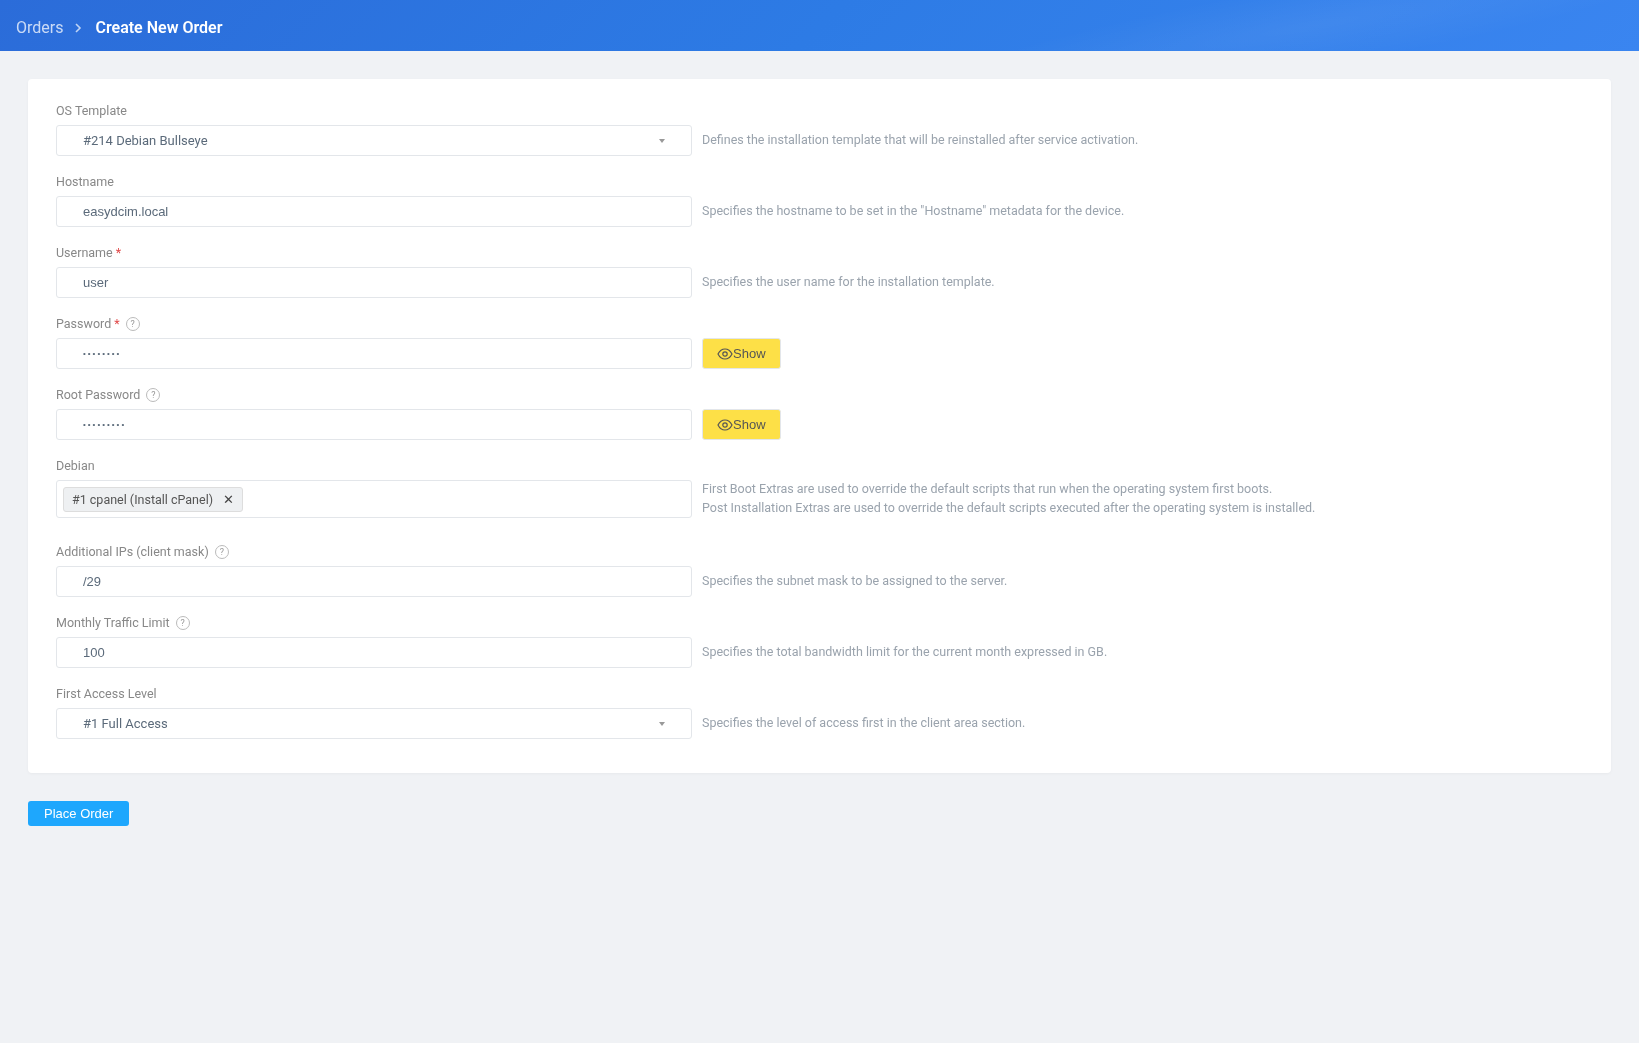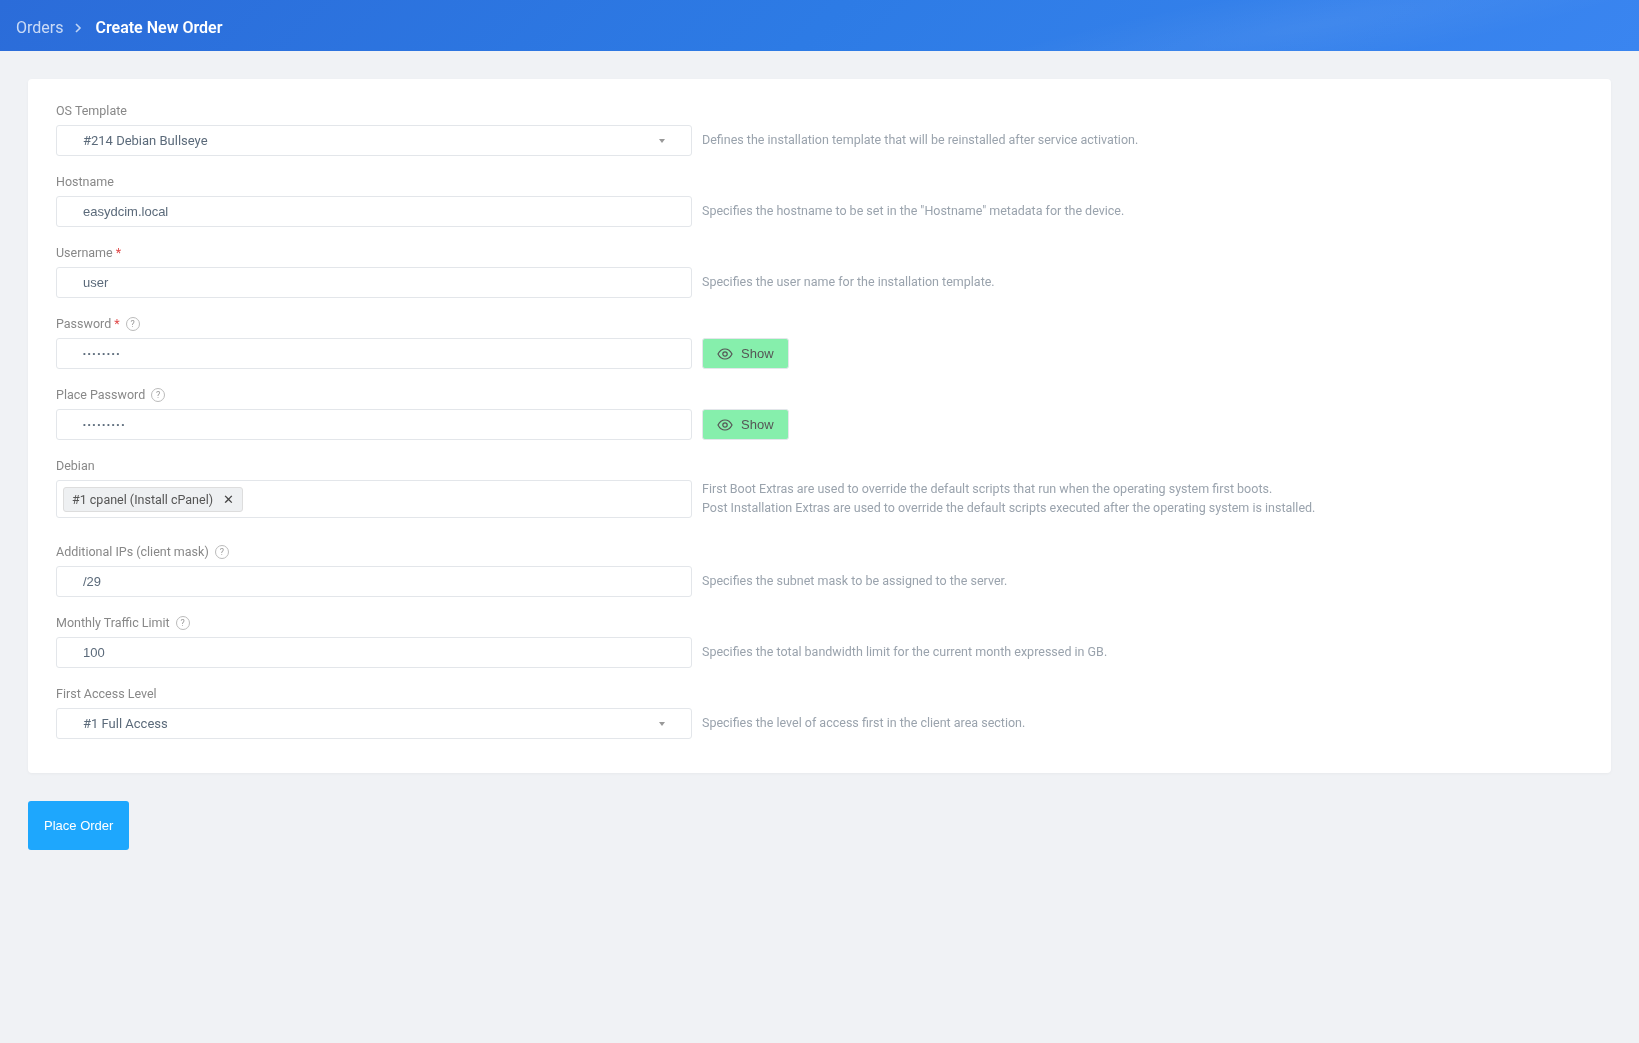--- a/index.html
+++ b/index.html
@@ -133,26 +133,26 @@
     border-top: 4px solid #999;
   }
   .desc {
     font-size: 12.5px;
     color: #9aa3ad;
     line-height: 1.5;
   }
   .show-btn {
     height: 31px;
     border: 1px solid #e3e6ea;
-    background: #86efac;
+    background: #fde047;
     border-radius: 3px;
     padding: 4px 14px;
     display: flex;
     align-items: center;
-    gap: 8px;
+    gap: 0;
     font-size: 13px;
     color: #555;
     cursor: pointer;
   }
   .eye-icon {
     width: 16px; height: 16px;
     display: inline-flex;
     align-items: center;
     justify-content: center;
   }
@@ -180,21 +180,21 @@
     line-height: 1;
   }
   .footer {
     padding: 0 0 28px 28px;
   }
   .place-order-btn {
     background: #1ea7fd;
     color: #fff;
     border: none;
     border-radius: 3px;
-    height: 49px;
+    height: 25px;
     padding: 0 16px;
     font-size: 13px;
     cursor: pointer;
   }
 </style>
 </head>
 <body>
 
 <div class="header">
   <div class="breadcrumb">
@@ -268,21 +268,21 @@
                 <circle cx="8" cy="6" r="2.2" fill="none" stroke="#555" stroke-width="1.2"></circle>
               </svg>
           </span>
           <span>Show</span>
         </button>
       </div>
     </div>
 
     <div class="field">
       <div class="label-row">
-        <span>Place Password</span>
+        <span>Root Password</span>
         <span class="help-icon">?</span>
       </div>
       <div class="control-row">
         <div class="input-wrap">
           <input class="text-input" type="text" readonly="" style="letter-spacing: 2px; font-size: 8px;" value="•••••••••">
         </div>
         <button class="show-btn">
           <span class="eye-icon">
             <svg width="16" height="12" viewBox="0 0 16 12">
                 <path d="M8 1 C4 1 1.5 5 1 6 C1.5 7 4 11 8 11 C12 11 14.5 7 15 6 C14.5 5 12 1 8 1 Z" fill="none" stroke="#555" stroke-width="1.2"></path>

